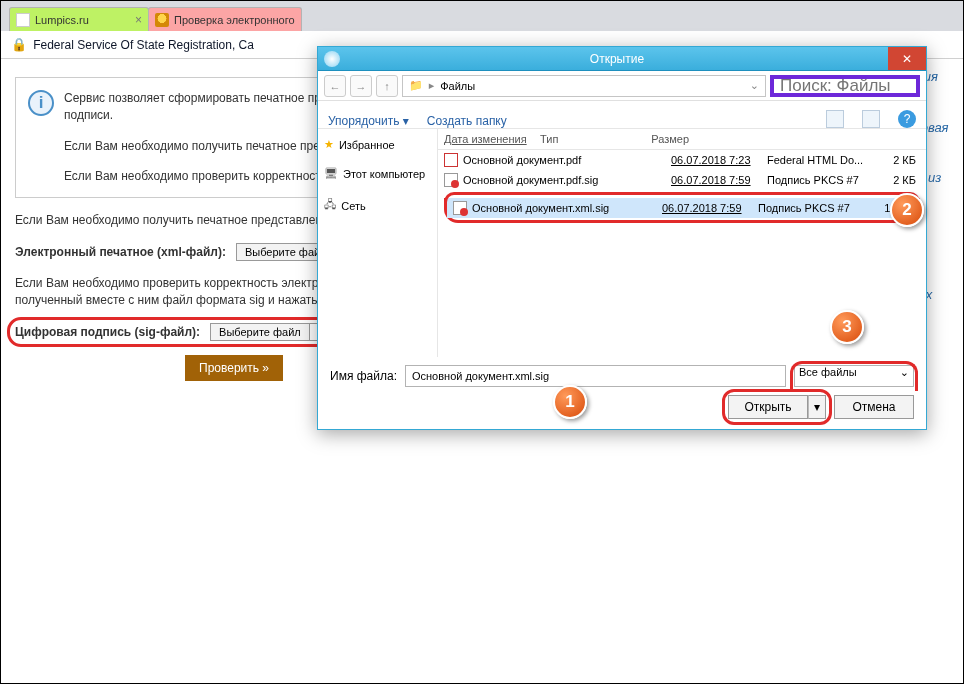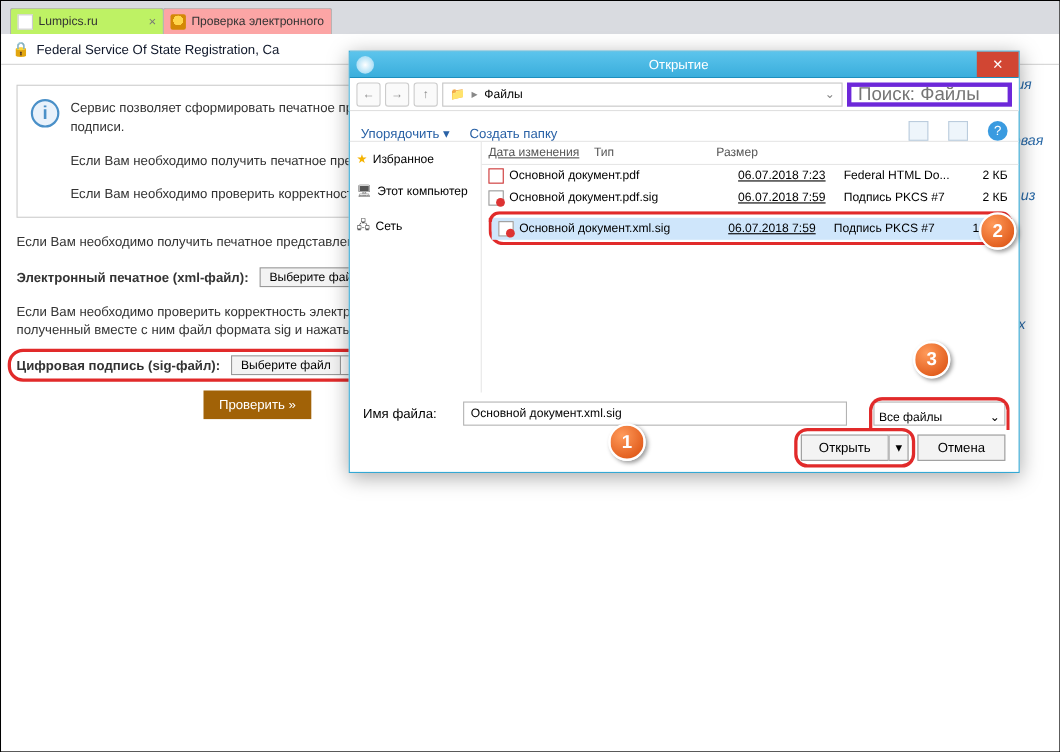--- a/index.html
+++ b/index.html
@@ -65,24 +65,24 @@
 .c-size { width: 55px; text-align: right; padding-right: 10px !important; }
 .frow { display: flex; align-items: center; height: 20px; cursor: pointer; }
 .frow.hidden-top { border-top: 3px solid #e12a2a; border-left: 3px solid #e12a2a; border-right: 3px solid #e12a2a; border-radius: 14px 14px 0 0; height: 10px; margin: 0 6px; position: relative; top: 2px; }
 .frow.selected { background: #cfe6fb; }
 .hl-row { border: 3px solid #e12a2a; border-radius: 0 0 14px 14px; margin: -2px 6px 0 6px; padding-bottom: 2px; border-top: none; }
 .fico { width: 14px; height: 14px; flex: none; }
 .fico.pdf { background: linear-gradient(#fff,#fff); border: 1px solid #c33; position: relative; }
 .fico.sig { background: #fff; border: 1px solid #999; position: relative; }
 .fico.sig::after { content: ""; position: absolute; right: -2px; bottom: -2px; width: 8px; height: 8px; background: #d33; border-radius: 50%; }
 .dlg-bottom { padding: 8px 12px 10px 12px; font-size: 12px; }
-.bottom-row1 { display: flex; align-items: center; gap: 24px; margin-bottom: 8px; }
+.bottom-row1 { display: flex; align-items: center; gap: 8px; margin-bottom: 8px; }
 .bottom-row1 .lbl { white-space: nowrap; }
 .bottom-row1 input { flex: 1; height: 22px; border: 1px solid #b3b3b3; padding: 0 6px; font-size: 11px; }
-.type-sel { width: 120px; height: 22px; border: 1px solid #b3b3b3; font-size: 11px; padding: 0 4px; display: flex; align-items: flex-end; justify-content: space-between; cursor: pointer; }
+.type-sel { width: 120px; height: 22px; border: 1px solid #b3b3b3; font-size: 11px; padding: 0 4px; display: flex; align-items: flex-start; justify-content: space-between; cursor: pointer; }
 .bottom-row2 { display: flex; justify-content: flex-end; gap: 8px; position: relative; }
 .win-btn { height: 24px; min-width: 80px; border: 1px solid #999; background: #f3f3f3; font-size: 12px; cursor: pointer; display: flex; align-items: center; justify-content: center; }
 .open-wrap { position: relative; display: flex; }
 .open-wrap .win-btn.drop { min-width: 18px; border-left: 1px solid #bbb; }
 .open-wrap::after { content: ""; position: absolute; left: -6px; right: -6px; top: -6px; bottom: -6px; border: 3px solid #e12a2a; border-radius: 12px; pointer-events: none; }
 .type-wrap { position: relative; }
 .type-wrap::after { content: ""; position: absolute; left: -4px; right: -4px; top: -4px; bottom: -4px; border: 3px solid #e12a2a; border-bottom: none; border-radius: 12px 12px 0 0; pointer-events: none; }
 </style>
 </head>
 <body>

